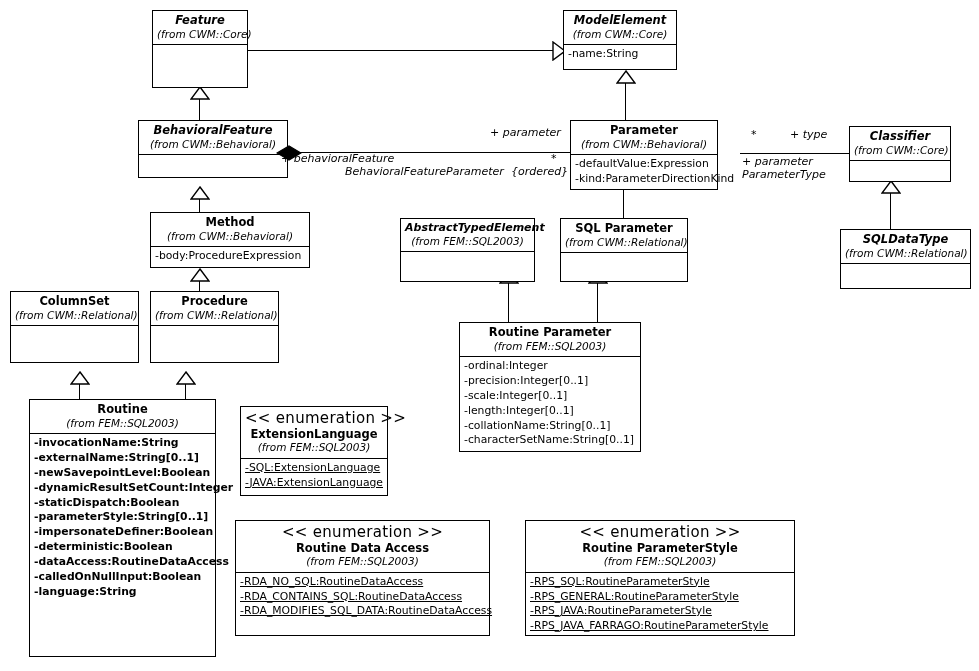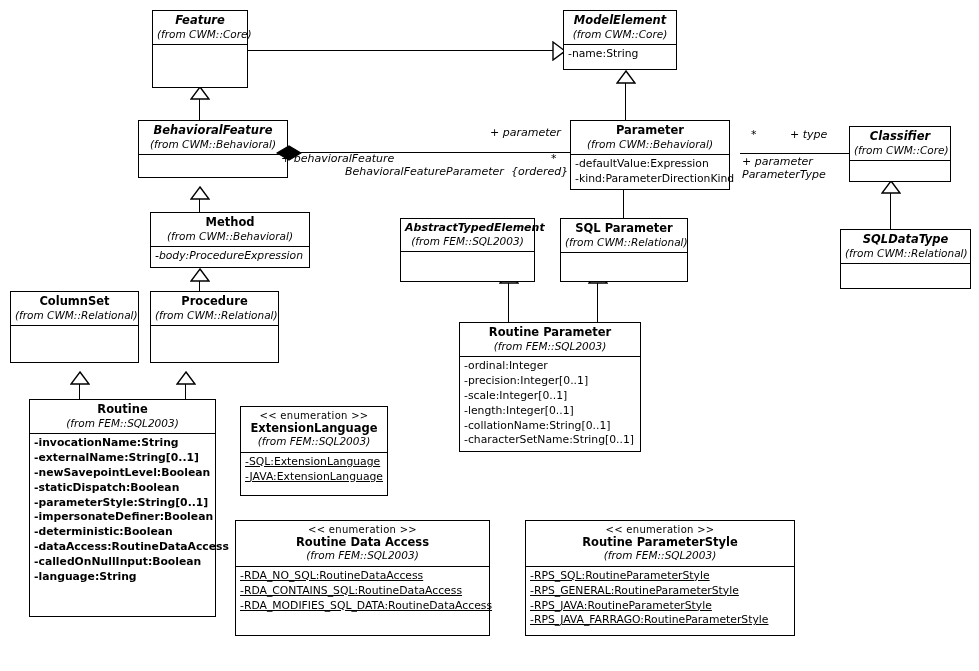--- a/index.html
+++ b/index.html
@@ -33,21 +33,21 @@
   .cls-name {
     font-size: 11.5px;
     font-weight: bold;
     color: #000;
     white-space: nowrap;
   }
   .cls-name.abstract {
     font-style: italic;
   }
   .cls-stereo {
-    font-size: 10px;
+    font-size: 15px;
     color: #000;
     letter-spacing: 0.3px;
     white-space: nowrap;
   }
   .cls-from {
     font-size: 10.5px;
     font-style: italic;
     color: #000;
     white-space: nowrap;
   }
@@ -202,21 +202,21 @@
 
   <div class="uml-class" style="left:138px; top:120px; width:150px; height:58px;">
     <div class="uml-head">
       <div class="cls-name abstract">BehavioralFeature</div>
       <div class="cls-from">(from CWM::Behavioral)</div>
     </div>
     <div class="uml-sep"></div>
     <div class="uml-attrs" style="min-height:16px;"></div>
   </div>
 
-  <div class="uml-class" style="left:570px; top:120px; width:160px; height:70px;">
+  <div class="uml-class" style="left:570px; top:120px; width:148px; height:70px;">
     <div class="uml-head">
       <div class="cls-name">Parameter</div>
       <div class="cls-from">(from CWM::Behavioral)</div>
     </div>
     <div class="uml-sep"></div>
     <div class="uml-attrs" style="min-height:0;">
       <div class="attr">-defaultValue:Expression</div>
       <div class="attr">-kind:ParameterDirectionKind</div>
     </div>
   </div>
@@ -229,21 +229,21 @@
     <div class="uml-sep"></div>
     <div class="uml-attrs" style="min-height:14px;"></div>
   </div>
 
   <div class="uml-class" style="left:150px; top:212px; width:160px; height:56px;">
     <div class="uml-head">
       <div class="cls-name">Method</div>
       <div class="cls-from">(from CWM::Behavioral)</div>
     </div>
     <div class="uml-sep"></div>
-    <div class="uml-attrs" style="min-height:0;font-style:italic;">
+    <div class="uml-attrs" style="min-height:0;">
       <div class="attr">-body:ProcedureExpression</div>
     </div>
   </div>
 
   <div class="uml-class" style="left:400px; top:218px; width:135px; height:64px;">
     <div class="uml-head">
       <div class="cls-name abstract" style="font-size:11px;">AbstractTypedElement</div>
       <div class="cls-from">(from FEM::SQL2003)</div>
     </div>
     <div class="uml-sep"></div>
@@ -295,30 +295,31 @@
     <div class="uml-attrs" style="min-height:0;">
       <div class="attr">-ordinal:Integer</div>
       <div class="attr">-precision:Integer[0..1]</div>
       <div class="attr">-scale:Integer[0..1]</div>
       <div class="attr">-length:Integer[0..1]</div>
       <div class="attr">-collationName:String[0..1]</div>
       <div class="attr">-characterSetName:String[0..1]</div>
     </div>
   </div>
 
-  <div class="uml-class" style="left:29px; top:399px; width:187px; height:218px;">
+  <div class="uml-class" style="left:29px; top:399px; width:187px; height:258px;">
     <div class="uml-head">
       <div class="cls-name">Routine</div>
       <div class="cls-from">(from FEM::SQL2003)</div>
     </div>
     <div class="uml-sep"></div>
     <div class="uml-attrs" style="min-height:0;font-weight:bold;">
       <div class="attr">-invocationName:String</div>
       <div class="attr">-externalName:String[0..1]</div>
       <div class="attr">-newSavepointLevel:Boolean</div>
+      <div class="attr">-dynamicResultSetCount:Integer</div>
       <div class="attr">-staticDispatch:Boolean</div>
       <div class="attr">-parameterStyle:String[0..1]</div>
       <div class="attr">-impersonateDefiner:Boolean</div>
       <div class="attr">-deterministic:Boolean</div>
       <div class="attr">-dataAccess:RoutineDataAccess</div>
       <div class="attr">-calledOnNullInput:Boolean</div>
       <div class="attr">-language:String</div>
     </div>
   </div>
 

